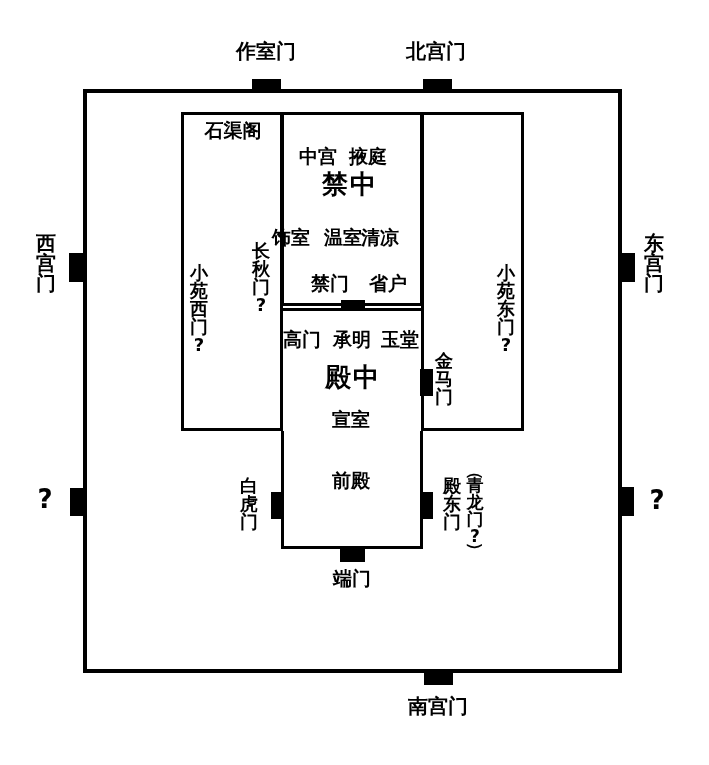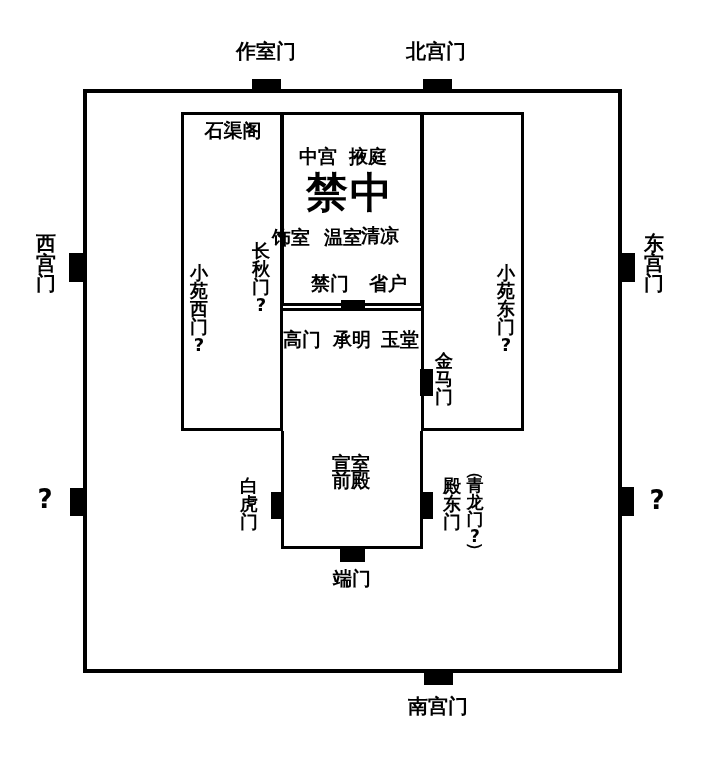--- a/index.html
+++ b/index.html
@@ -30,21 +30,21 @@
   .lbl {
     position: absolute;
     transform: translateX(-50%);
     font-weight: bold;
     font-size: 19px;
     line-height: 1.05;
     white-space: nowrap;
     text-align: right;
   }
   .fs20 { font-size: 20px; }
-  .big  { font-size: 42px; letter-spacing: 2px; }
+  .big  { font-size: 26px; letter-spacing: 2px; }
   .qmark { font-size: 26px; }
   .vlbl {
     position: absolute;
     transform: translateX(-50%);
     display: flex;
     flex-direction: column;
     align-items: center;
     font-weight: bold;
     font-size: 18px;
     line-height: 17px;
@@ -123,28 +123,29 @@
       <span>东</span>
       <span>门</span>
       <span>?</span>
     </div>
 
   <div class="lbl" style="left:318px; top:147px;">中宫</div>
   <div class="lbl" style="left:368px; top:147px;">掖庭</div>
   <div class="lbl big" style="left:350px; top:171px;">禁中</div>
   <div class="lbl" style="left:291px; top:228px;">饰室</div>
   <div class="lbl" style="left:343px; top:228px;">温室</div>
-  <div class="lbl" style="left:380px; top:228px;font-family:Liberation Mono, monospace;">清凉</div>
+  <div class="lbl" style="left:380px; top:228px;">清凉</div>
   <div class="lbl" style="left:330px; top:274px;">禁门</div>
   <div class="lbl" style="left:388px; top:274px;">省户</div>
 
   <div class="lbl" style="left:302px; top:330px;">高门</div>
   <div class="lbl" style="left:352px; top:330px;">承明</div>
   <div class="lbl" style="left:400px; top:330px;">玉堂</div>
-  <div class="lbl" style="left:351px; top:410px;margin-top:44px;">宣室</div>
+  <div class="lbl big" style="left:353px; top:364px;">殿中</div>
+  <div class="lbl" style="left:351px; top:410px;">宣室</div>
   <div class="lbl" style="left:351px; top:471px;font-family:Liberation Serif, serif;">前殿</div>
   <div class="vlbl" style="left:444px; top:352px;">
       <span>金</span>
       <span>马</span>
       <span>门</span>
     </div>
   <div class="vlbl" style="left:249px; top:477px;">
       <span>白</span>
       <span>虎</span>
       <span>门</span>

